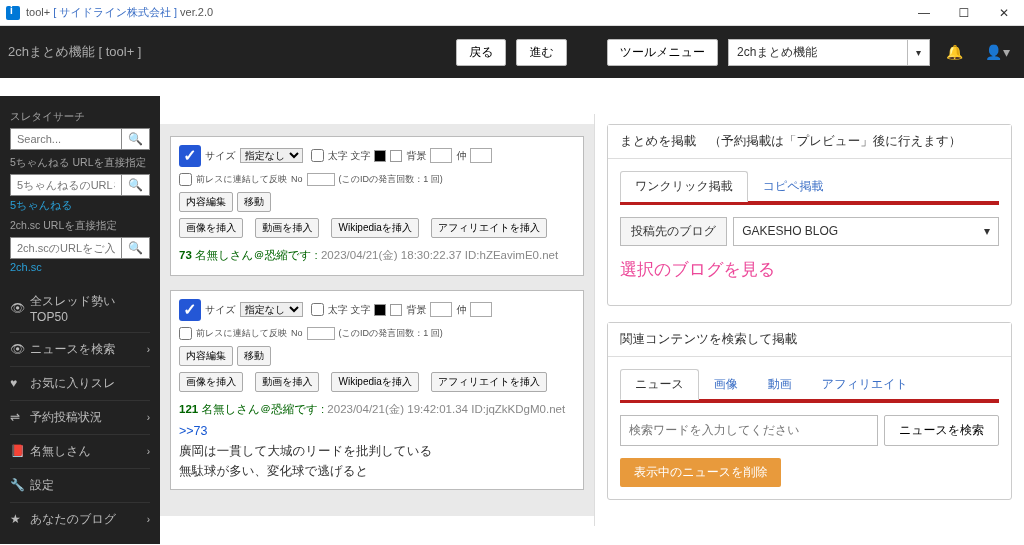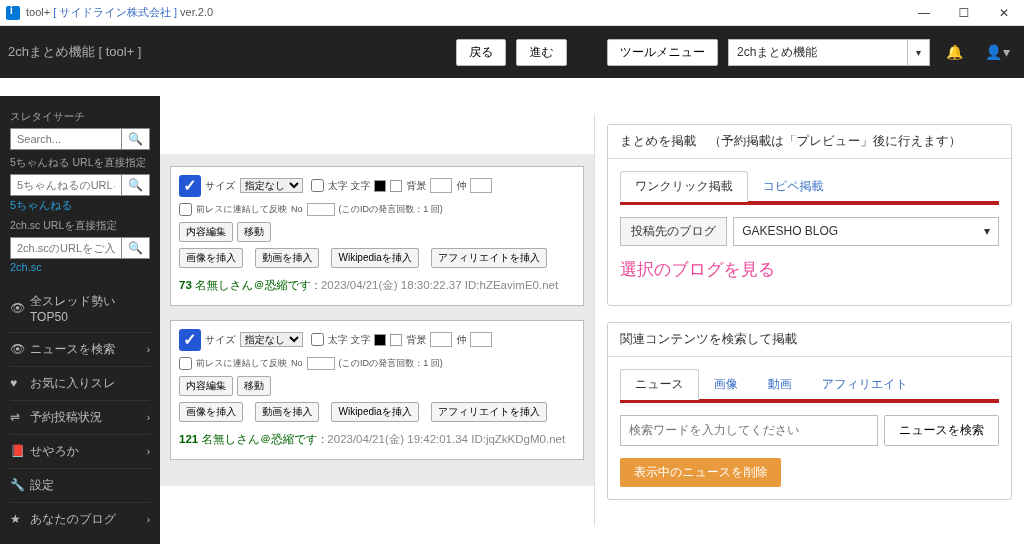--- a/index.html
+++ b/index.html
@@ -139,21 +139,21 @@
       <span class="mi-icon">♥</span>
       <span>お気に入りスレ</span>
     </div>
     <div class="menu-item">
       <span class="mi-icon">⇌</span>
       <span>予約投稿状況</span>
       <span class="caret">›</span>
     </div>
     <div class="menu-item">
       <span class="mi-icon">📕</span>
-      <span>せやろか</span>
+      <span>名無しさん</span>
       <span class="caret">›</span>
     </div>
     <div class="menu-item">
       <span class="mi-icon">🔧</span>
       <span>設定</span>
     </div>
     <div class="menu-item">
       <span class="mi-icon">★</span>
       <span>あなたのブログ</span>
       <span class="caret">›</span>
@@ -229,20 +229,23 @@
         <button class="mini-btn">画像を挿入</button>
         <button class="mini-btn">動画を挿入</button>
         <button class="mini-btn">Wikipediaを挿入</button>
         <button class="mini-btn">アフィリエイトを挿入</button>
       </div>
       <div class="post-meta">
         <span class="num">121</span>
         <span>名無しさん＠恐縮です</span> :
         <span class="ts">2023/04/21(金) 19:42:01.34 ID:jqZkKDgM0.net</span>
       </div>
+      <div class="post-body"><span class="anchor">&gt;&gt;73</span>
+<span>廣岡は一貫して大城のリードを批判している
+無駄球が多い、変化球で逃げると</span></div>
     </div>
   </div>
 
   <div class="right">
     <div class="panel">
       <div class="panel-header">まとめを掲載　（予約掲載は「プレビュー」後に行えます）</div>
       <div class="panel-body">
         <div class="tabs">
           <div class="tab active">ワンクリック掲載</div>
           <div class="tab">コピペ掲載</div>

